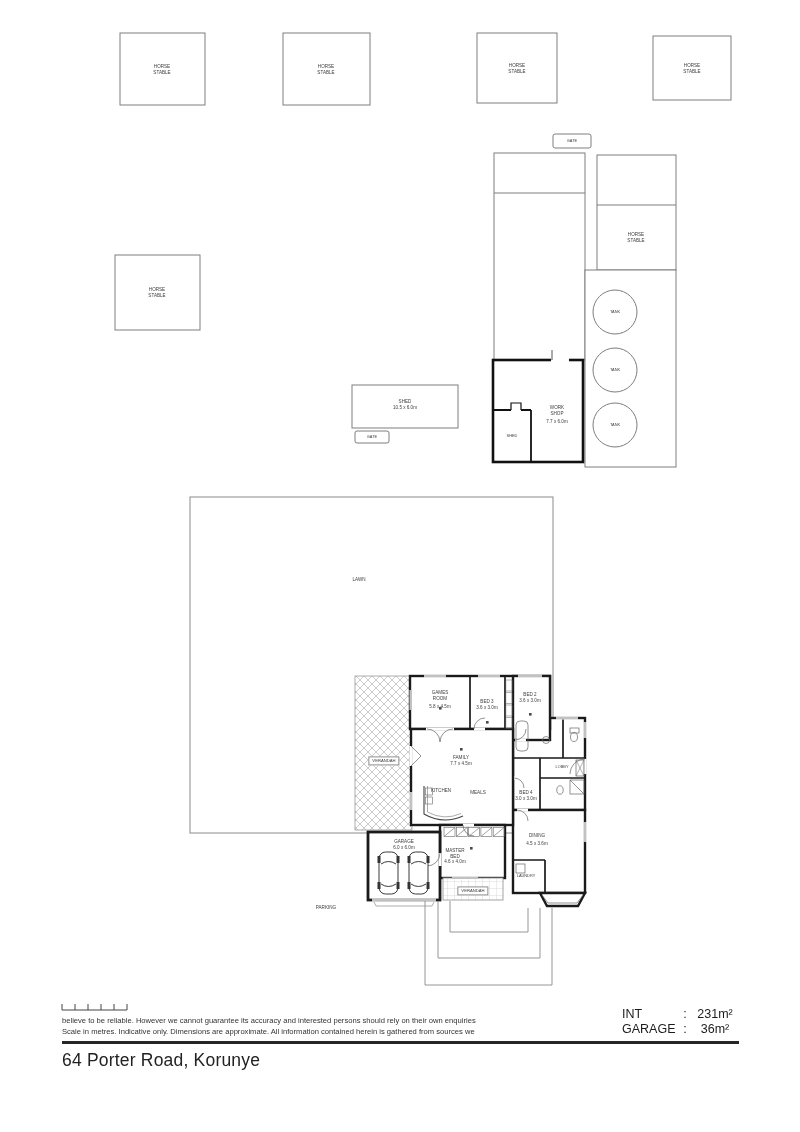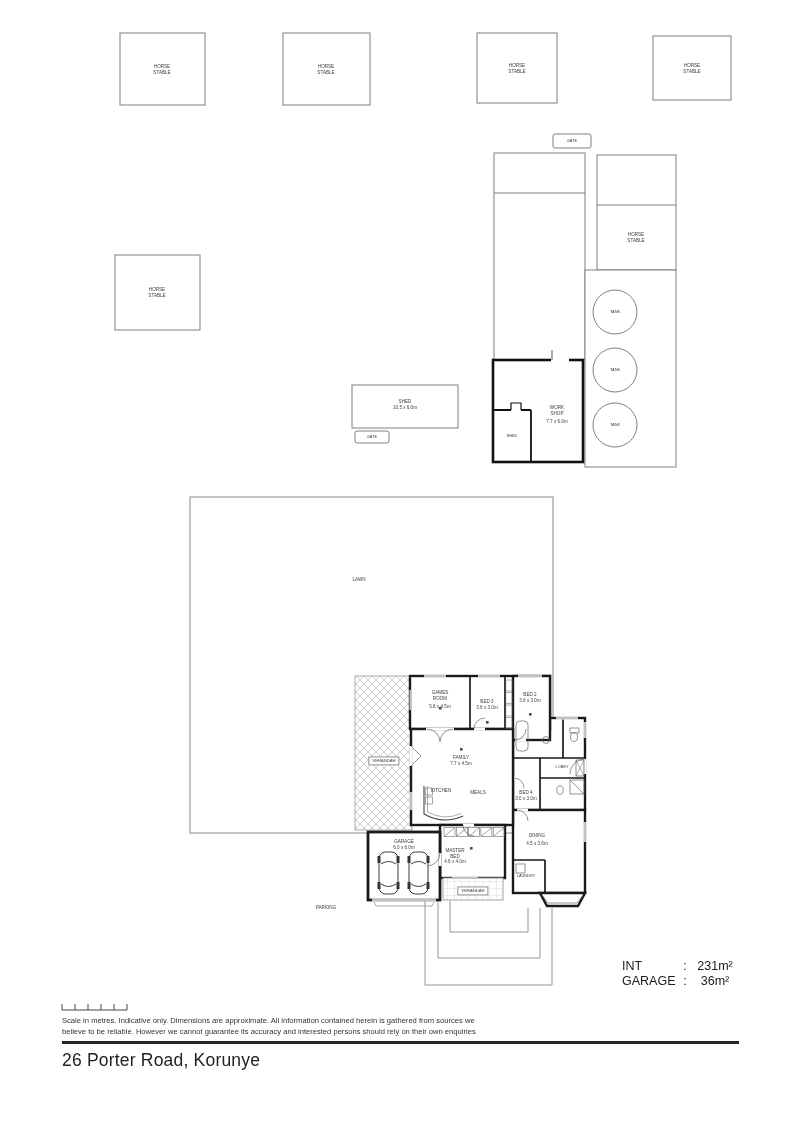--- a/index.html
+++ b/index.html
@@ -8,21 +8,21 @@
   svg.art{position:absolute;left:0;top:0;}
   .lbl{position:absolute;transform:translate(-50%,-50%);text-align:center;
        color:#3d3d3d;font-size:4.6px;line-height:1.2;white-space:nowrap;}
   .lbl .dims{margin-top:2.5px;}
   .lbl.tiny{font-size:3.9px;}
   .lbl-box{position:absolute;transform:translate(-50%,-50%);background:#fff;
        border:0.8px solid #8f8f8f;color:#3d3d3d;font-size:4.2px;line-height:1;
        padding:1.5px 3px;white-space:nowrap;}
   .footer-note{position:absolute;left:62px;top:1016px;width:545px;
        font-size:7.6px;line-height:1.4;color:#333;}
-  .areas{position:absolute;left:622px;top:959px;width:118px;
+  .areas{position:absolute;left:622px;top:1007px;width:118px;
        font-size:12.5px;color:#1c1c1c;font-weight:500;}
   .areas .row{display:flex;line-height:1.2;}
   .a-label{width:58px;}
   .a-colon{width:10px;text-align:center;}
   .a-val{flex:1;text-align:center;}
   .rule{position:absolute;left:62px;top:1041px;width:677px;height:2.6px;background:#262626;}
   .address{position:absolute;left:62px;top:1050px;font-size:17.5px;color:#222;letter-spacing:0.2px;}
 </style>
 </head>
 <body>
@@ -331,33 +331,33 @@
       <div>MASTER</div>
       <div>BED</div>
       <div>4.6 x 4.0m</div>
     </div>
 <div class="lbl" style="left:404px;top:844px">
       <div>GARAGE</div>
       <div>6.0 x 6.0m</div>
     </div>
 
 <div class="footer-note">
+  <div>believe to be reliable. However we cannot guarantee its accuracy and interested persons should rely on their own enquiries</div>
   <div>Scale in metres. Indicative only. Dimensions are approximate. All information contained herein is gathered from sources we</div>
-  <div>believe to be reliable. However we cannot guarantee its accuracy and interested persons should rely on their own enquiries</div>
 </div>
 
 <div class="areas">
   <div class="row">
     <span class="a-label">INT</span>
         <span class="a-colon">:</span>
         <span class="a-val">231m²</span>
   </div>
   <div class="row">
     <span class="a-label">GARAGE</span>
         <span class="a-colon">:</span>
         <span class="a-val">36m²</span>
   </div>
 </div>
 
 <div class="rule"></div>
-<div class="address">26 Porter Road, Korunye</div>
+<div class="address">64 Porter Road, Korunye</div>
 
 </div>
 
 </body></html>

